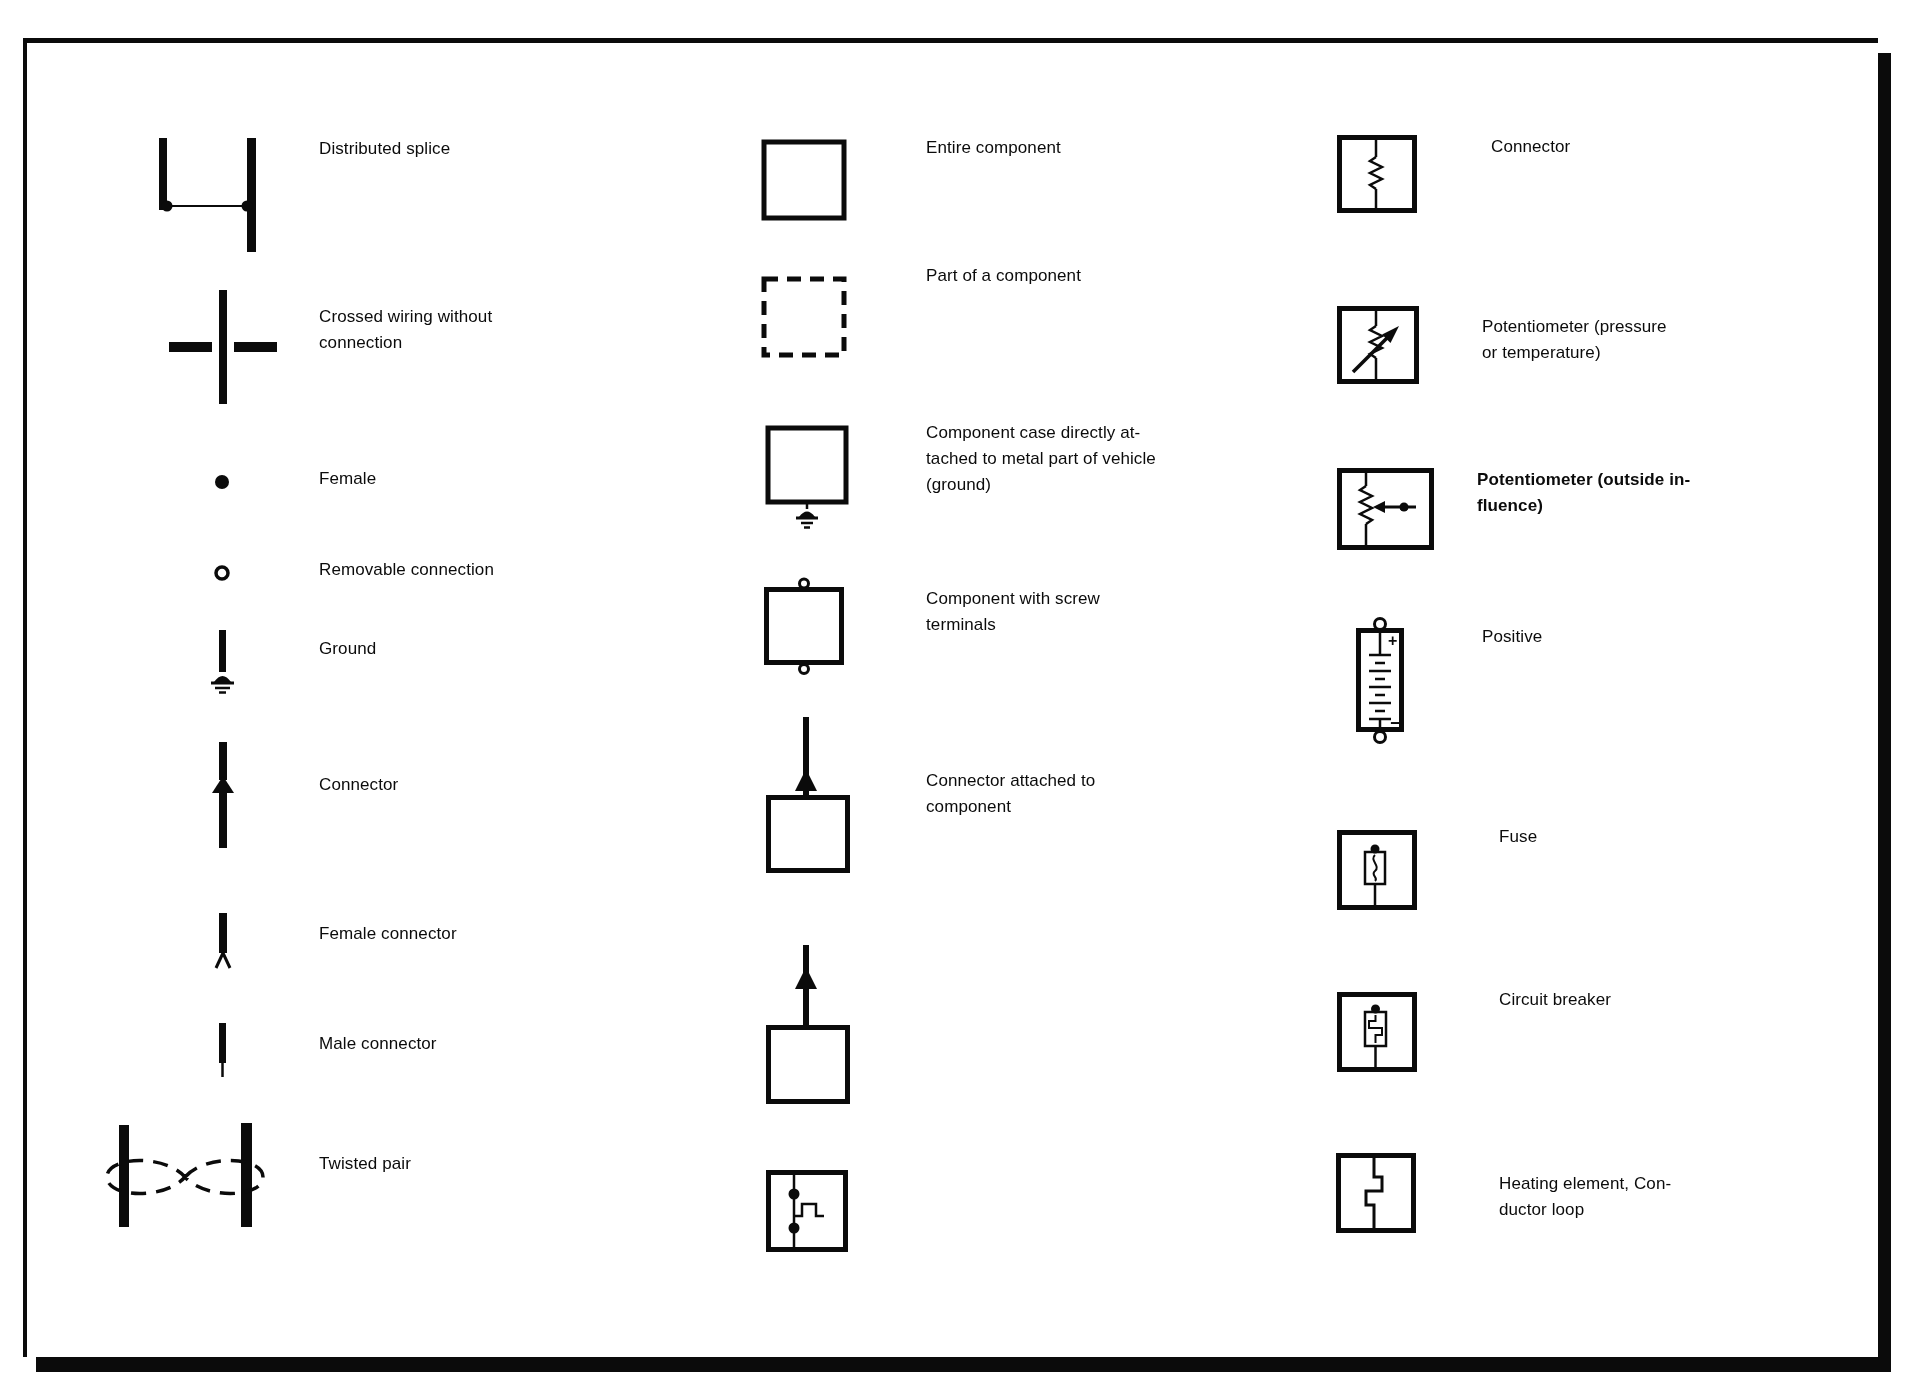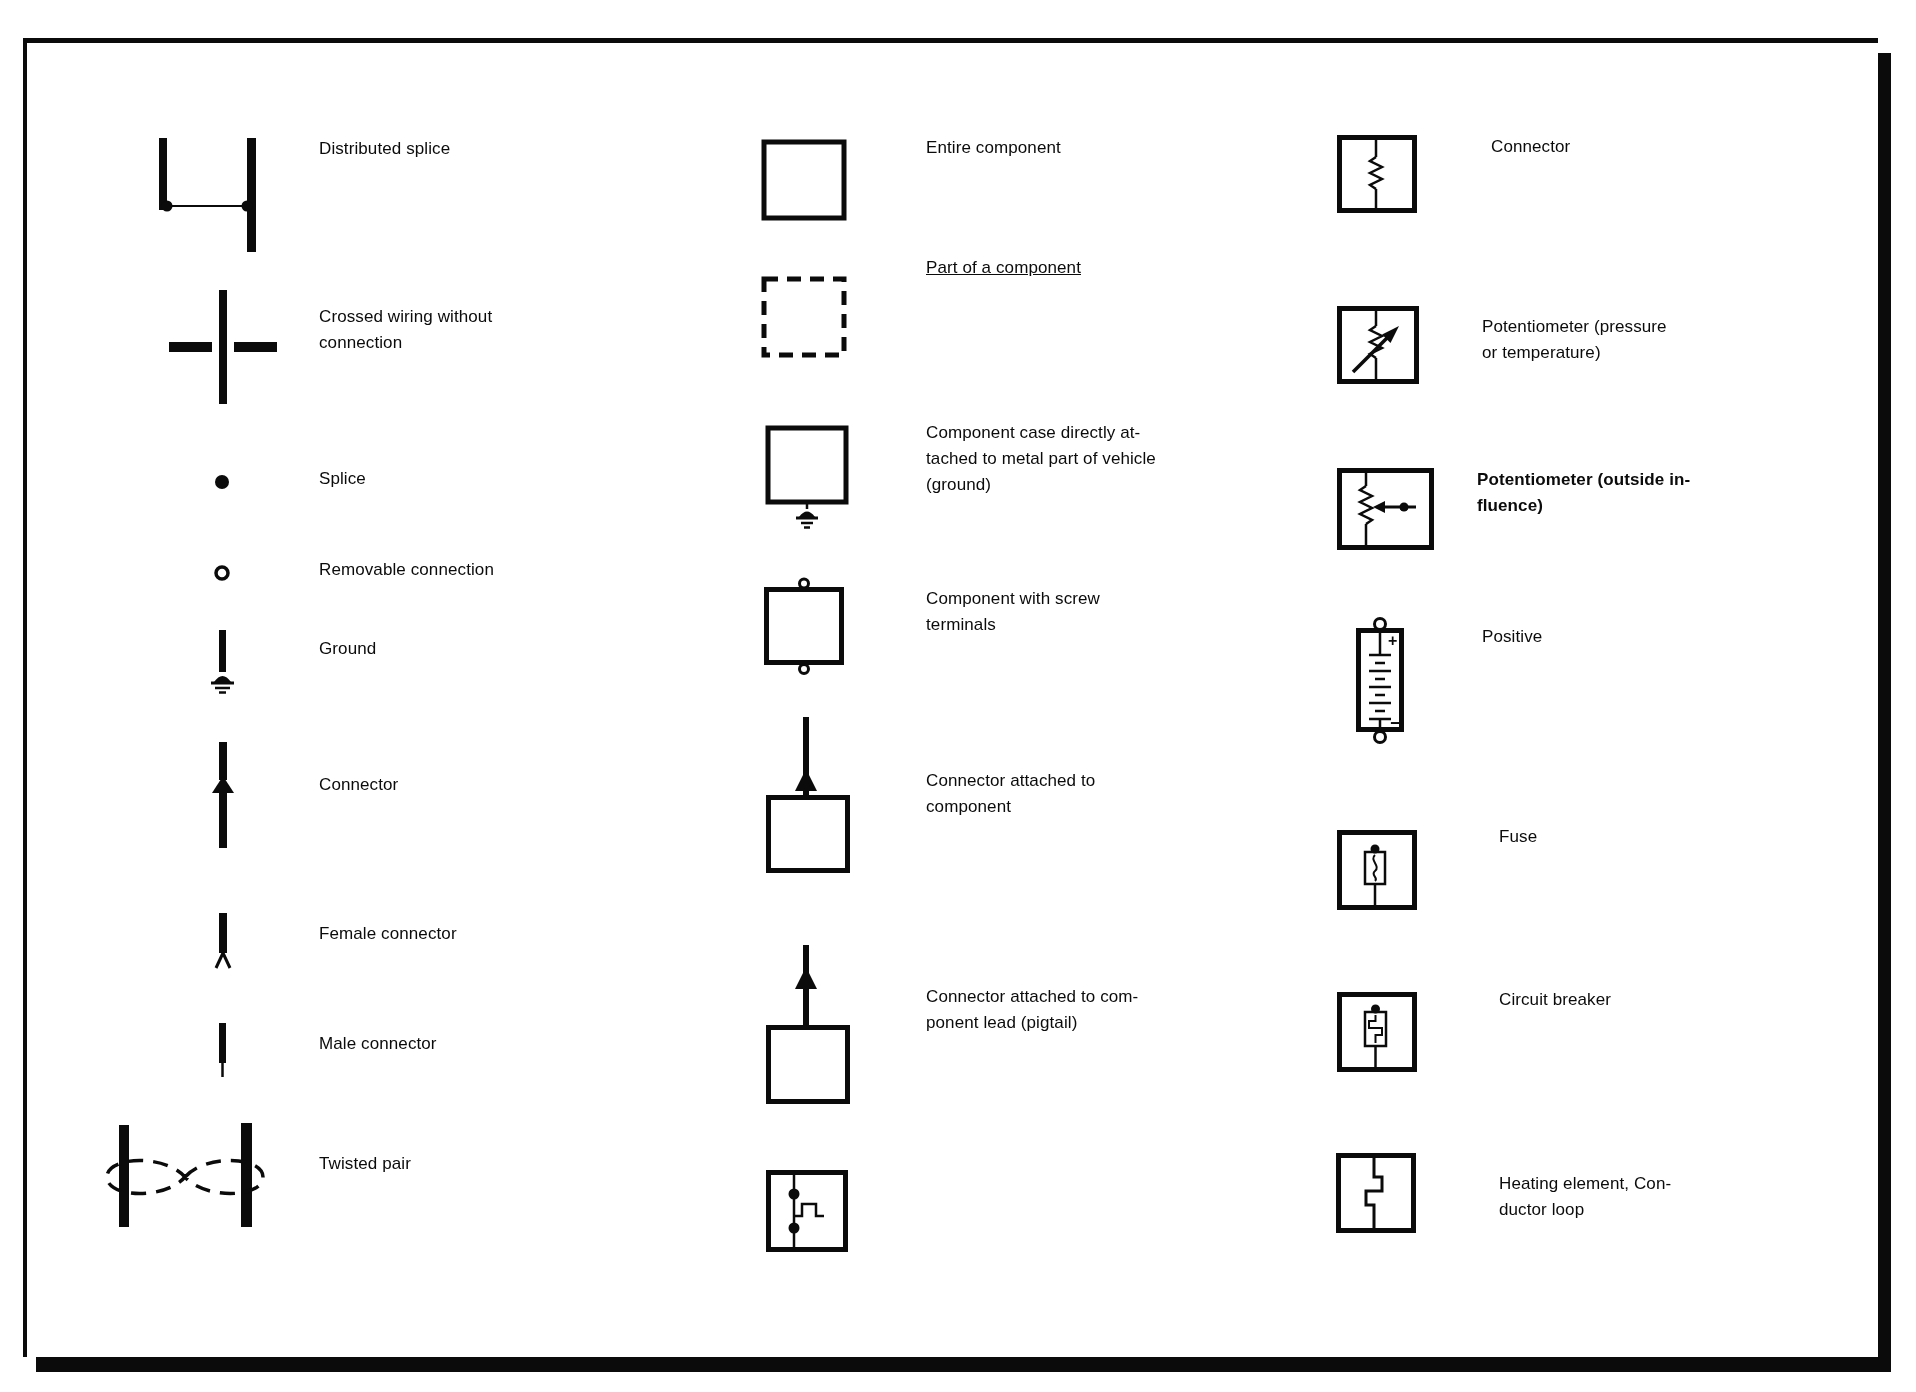--- a/index.html
+++ b/index.html
@@ -53,21 +53,21 @@
       <rect x="55" y="5" width="8" height="114" class="fill"></rect>
       <rect x="5" y="57" width="43" height="10" class="fill"></rect>
       <rect x="70" y="57" width="43" height="10" class="fill"></rect>
     </svg>
     <div class="label" style="left:292px;top:261px;">Crossed wiring without
 connection</div>
 
     <svg class="sym" style="left:181px;top:425px;" width="28" height="28" viewBox="0 0 28 28">
       <circle cx="14" cy="14" r="7" class="fill"></circle>
     </svg>
-    <div class="label" style="left:292px;top:423px;">Splice</div>
+    <div class="label" style="left:292px;top:423px;">Female</div>
 
     <svg class="sym" style="left:181px;top:516px;" width="28" height="28" viewBox="0 0 28 28">
       <circle cx="14" cy="14" r="6" class="ink nofill" stroke-width="3.5"></circle>
     </svg>
     <div class="label" style="left:292px;top:514px;">Removable connection</div>
 
     <svg class="sym" style="left:175px;top:582px;" width="42" height="76" viewBox="0 0 42 76">
       <rect x="17" y="5" width="7" height="42" class="fill"></rect>
       <path d="M 12,57 Q 20.5,45 29,57 Z" class="fill"></path>
       <line x1="9" y1="58" x2="32" y2="58" class="ink" stroke-width="3"></line>
@@ -103,21 +103,21 @@
     <div class="label" style="left:292px;top:1108px;text-align:center;">Twisted pair</div>
 
     <svg class="sym" style="left:731px;top:93px;" width="92" height="90" viewBox="0 0 92 90">
       <rect x="6" y="6" width="80" height="76" class="ink nofill" stroke-width="5"></rect>
     </svg>
     <div class="label" style="left:899px;top:92px;">Entire component</div>
 
     <svg class="sym" style="left:731px;top:230px;" width="92" height="90" viewBox="0 0 92 90">
       <rect x="6" y="6" width="80" height="76" class="ink nofill" stroke-width="5" stroke-dasharray="14 9"></rect>
     </svg>
-    <div class="label" style="left:899px;top:212px;text-decoration:underline;">Part of a component</div>
+    <div class="label" style="left:899px;top:220px;">Part of a component</div>
 
     <svg class="sym" style="left:735px;top:379px;" width="90" height="112" viewBox="0 0 90 112">
       <rect x="6" y="6" width="78" height="74" class="ink nofill" stroke-width="5"></rect>
       <line x1="45" y1="82" x2="45" y2="87" class="ink" stroke-width="2.5"></line>
       <path d="M 37,95 Q 45,84 53,95 Z" class="fill"></path>
       <line x1="34" y1="96" x2="56" y2="96" class="ink" stroke-width="3"></line>
       <line x1="39" y1="101" x2="51" y2="101" class="ink" stroke-width="2.5"></line>
       <line x1="42" y1="105.5" x2="48" y2="105.5" class="ink" stroke-width="2.5"></line>
     </svg>
     <div class="label" style="left:899px;top:377px;">Component case directly at-
@@ -138,22 +138,20 @@
       <rect x="8.5" y="80.5" width="79" height="73" class="ink nofill" stroke-width="5"></rect>
     </svg>
     <div class="label" style="left:899px;top:725px;">Connector attached to
 component</div>
 
     <svg class="sym" style="left:733px;top:896px;" width="92" height="170" viewBox="0 0 92 170">
       <rect x="43" y="6" width="6" height="80" class="fill"></rect>
       <polygon points="46,28 35,50 57,50" class="fill"></polygon>
       <rect x="8.5" y="88.5" width="79" height="74" class="ink nofill" stroke-width="5"></rect>
     </svg>
-    <div class="label" style="left:899px;top:941px;">Connector attached to com-
-ponent lead (pigtail)</div>
 
     <svg class="sym" style="left:735px;top:1123px;" width="90" height="90" viewBox="0 0 90 90">
       <rect x="6.5" y="6.5" width="77" height="77" class="ink nofill" stroke-width="5"></rect>
       <line x1="32" y1="9" x2="32" y2="81" class="ink" stroke-width="2.5"></line>
       <circle cx="32" cy="28" r="5.5" class="fill"></circle>
       <circle cx="32" cy="62" r="5.5" class="fill"></circle>
       <polyline points="32,50 40,50 40,38 54,38 54,50 62,50" class="ink nofill" stroke-width="2.5"></polyline>
     </svg>
 
     <svg class="sym" style="left:1306px;top:88px;" width="88" height="88" viewBox="0 0 88 88">

